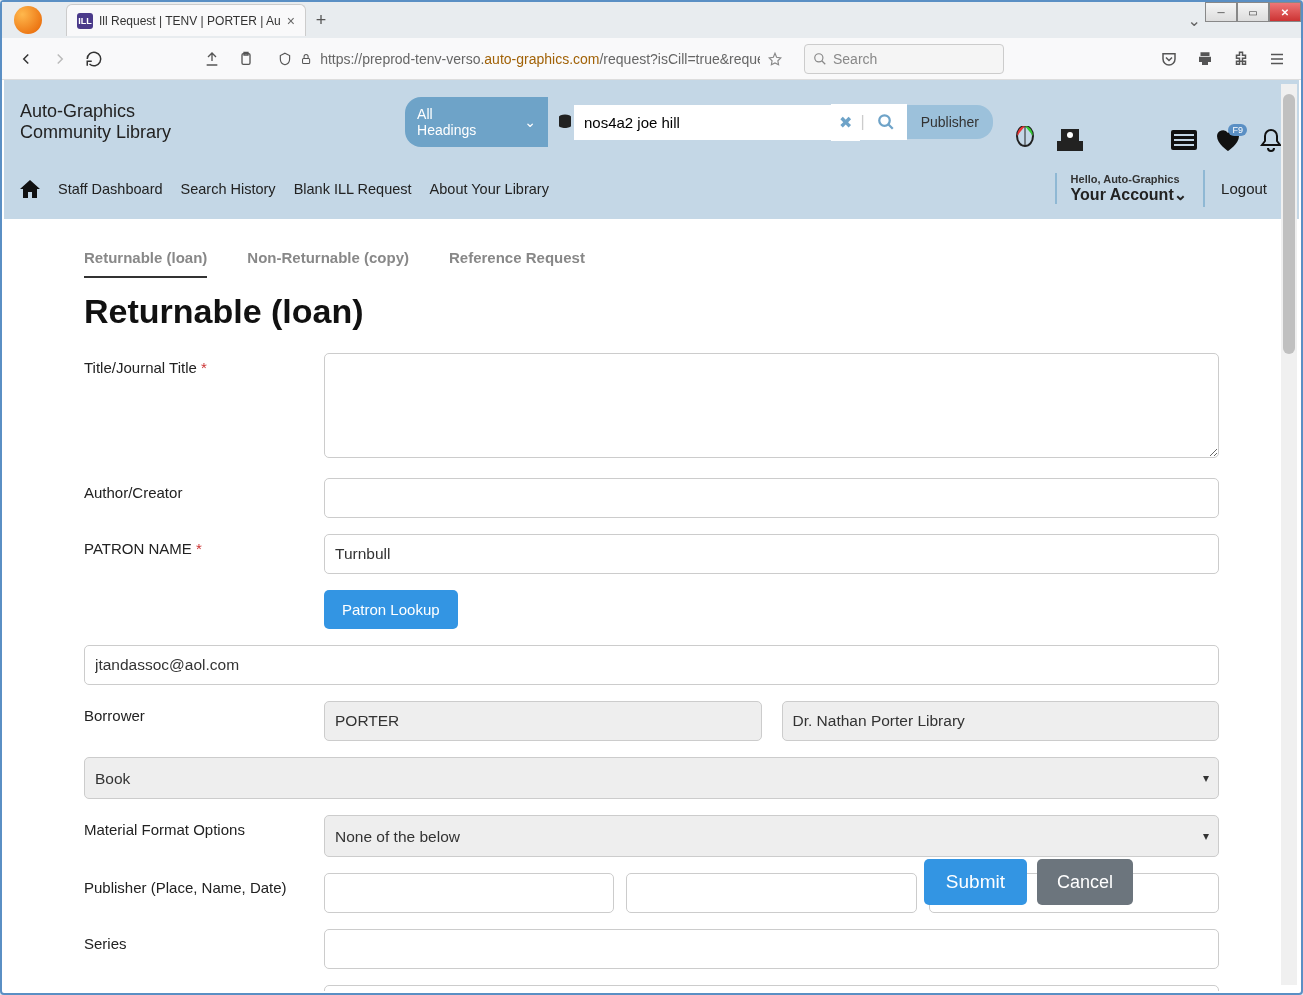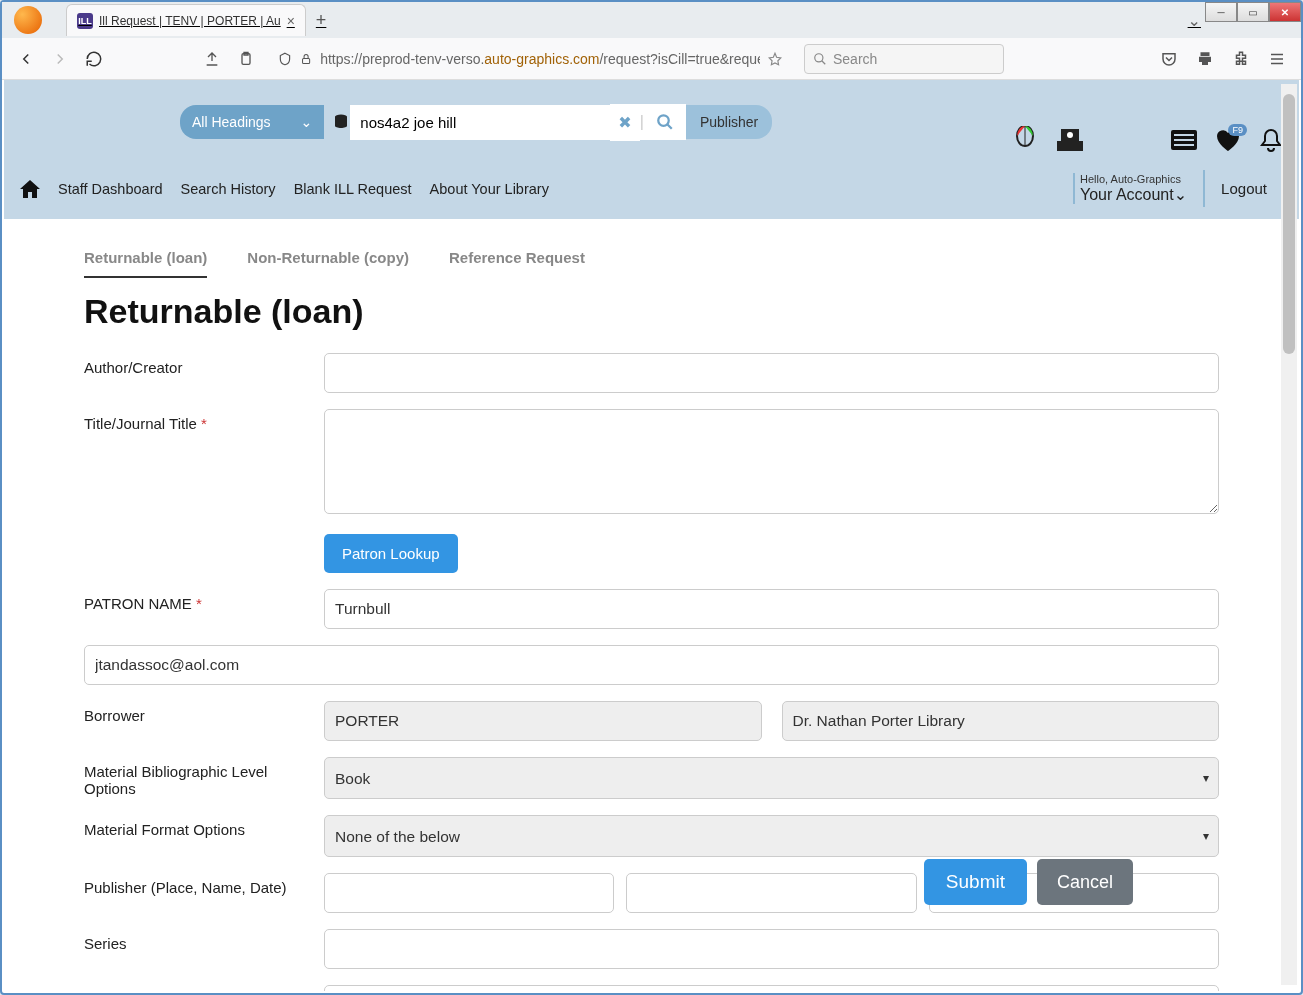--- a/index.html
+++ b/index.html
@@ -41,21 +41,20 @@
   font-weight: bold;
 }
 
 
 .tabstrip {
   height: 36px;
   background: #e8ecef;
   display: flex;
   align-items: center;
   padding-left: 12px;
-  text-decoration: underline;
 }
 .ff-logo {
   width: 28px;
   height: 28px;
   border-radius: 50%;
   background: radial-gradient(circle at 30% 30%, #ffb84d, #e66000);
   margin-right: 24px;
 }
 .browser-tab {
   height: 32px;
@@ -220,21 +219,22 @@
 .home-icon { color: #222; font-size: 18px;}
 .nav-link { cursor: pointer; }
 .account-area {
   margin-left: auto;
   display: flex;
   align-items: center;
   gap: 16px;
 }
 .account-block {
   border-left: 2px solid #8fb8d4;
-  padding-left: 5px;
+  padding-left: 14px;
+  font-weight: bold;
 }
 .hello-text { font-size: 11px; color: #333; }
 .your-acct { font-size: 16px; color: #222; }
 .logout-block {
   border-left: 2px solid #8fb8d4;
   padding: 10px 16px;
   font-size: 15px;
 }
 
 
@@ -433,20 +433,21 @@
         <svg width="18" height="18" viewBox="0 0 24 24" fill="none" stroke="#555" stroke-width="2">
             <path d="M4 6h16M4 12h16M4 18h16"></path>
           </svg>
       </div>
     </div>
   </div>
 
   <div class="app-area">
     <div class="app-header">
       <div class="header-top">
+        <div class="lib-name">Auto-Graphics Community Library</div>
         <div class="search-widget">
           <div class="search-category">
             <span>All Headings</span>
             <span>⌄</span>
           </div>
           <span class="db-icon">
             <svg width="18" height="18" viewBox="0 0 24 24" fill="#222">
                 <ellipse cx="12" cy="5" rx="8" ry="3"></ellipse>
                 <path d="M4 5v6c0 1.7 3.6 3 8 3s8-1.3 8-3V5M4 11v6c0 1.7 3.6 3 8 3s8-1.3 8-3v-6"></path>
               </svg>
@@ -523,63 +524,62 @@
 
     <div class="content">
       <div class="form-tabs">
         <div class="form-tab active">Returnable (loan)</div>
         <div class="form-tab">Non-Returnable (copy)</div>
         <div class="form-tab">Reference Request</div>
       </div>
       <h1 class="page-title">Returnable (loan)</h1>
 
       <div class="form-row">
+        <div class="form-label"><span>Title/Journal Title</span> <span class="req">*</span></div>
+        <div class="form-field-col">
+          <textarea class="form-textarea" style=""></textarea>
+        </div>
+      </div>
+
+      <div class="form-row">
         <div class="form-label">Author/Creator</div>
         <div class="form-field-col">
           <input class="form-input" value="" style="">
         </div>
       </div>
 
       <div class="form-row">
-        <div class="form-label"><span>Title/Journal Title</span> <span class="req">*</span></div>
+        <div class="form-label"><span>PATRON NAME</span> <span class="req">*</span></div>
         <div class="form-field-col">
-          <textarea class="form-textarea" style=""></textarea>
+          <input class="form-input" value="Turnbull" style="">
         </div>
       </div>
 
       <div class="form-row">
         <div class="form-label"></div>
         <div class="form-field-col">
           <button class="btn-primary">Patron Lookup</button>
-        </div>
-      </div>
-
-      <div class="form-row">
-        <div class="form-label"><span>PATRON NAME</span> <span class="req">*</span></div>
-        <div class="form-field-col">
-          <input class="form-input" value="Turnbull" style="">
         </div>
       </div>
 
       <div class="form-row">
         <div class="form-field-col">
           <input class="form-input" value="jtandassoc@aol.com" style="">
         </div>
       </div>
 
       <div class="form-row">
         <div class="form-label">Borrower</div>
         <div class="form-field-col split-2">
           <input class="form-input" readonly="" value="PORTER" style="">
           <input class="form-input" readonly="" value="Dr. Nathan Porter Library" style="">
         </div>
       </div>
 
       <div class="form-row">
-        <div class="form-label">Material Bibliographic Level Options</div>
         <div class="form-field-col select-wrap">
           <select class="form-select">
             <option>Book</option>
           </select>
           <span class="select-caret">▾</span>
         </div>
       </div>
 
       <div class="form-row">
         <div class="form-label">Material Format Options</div>

